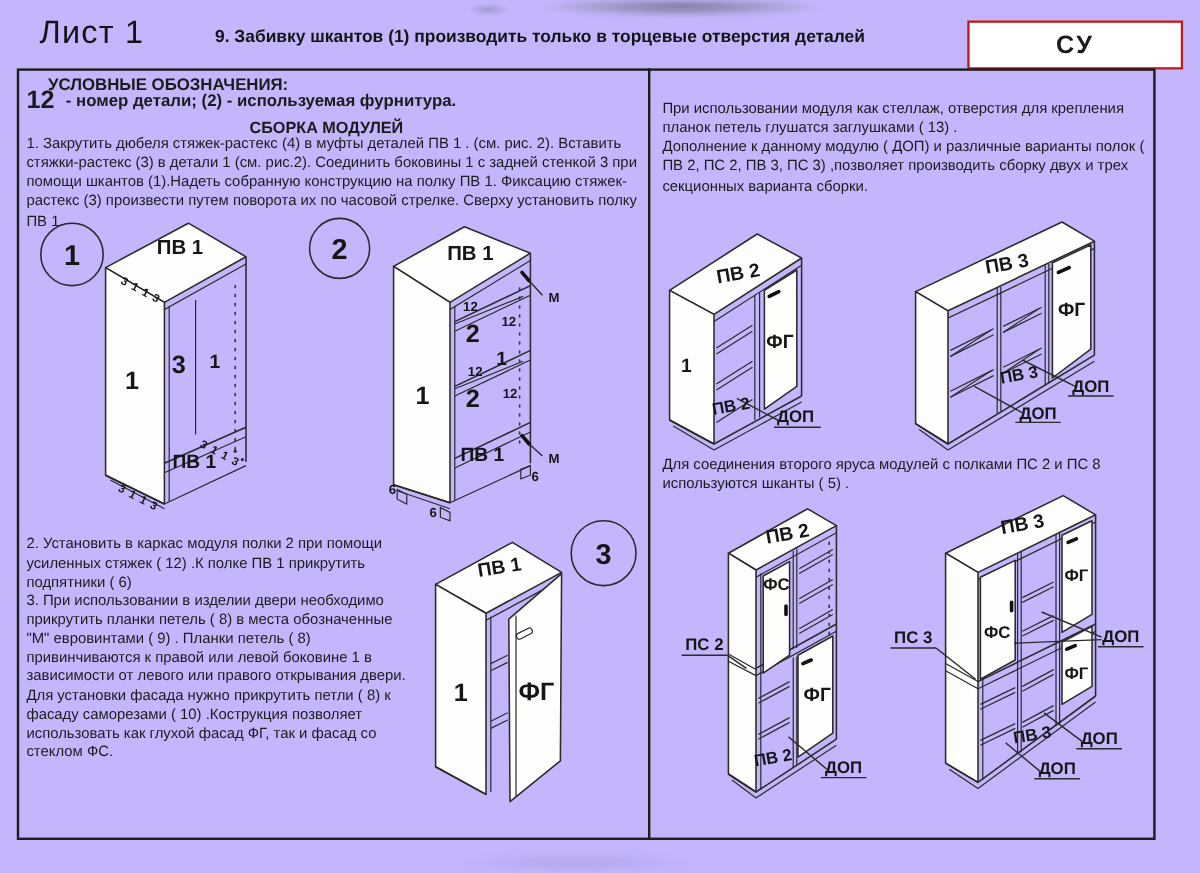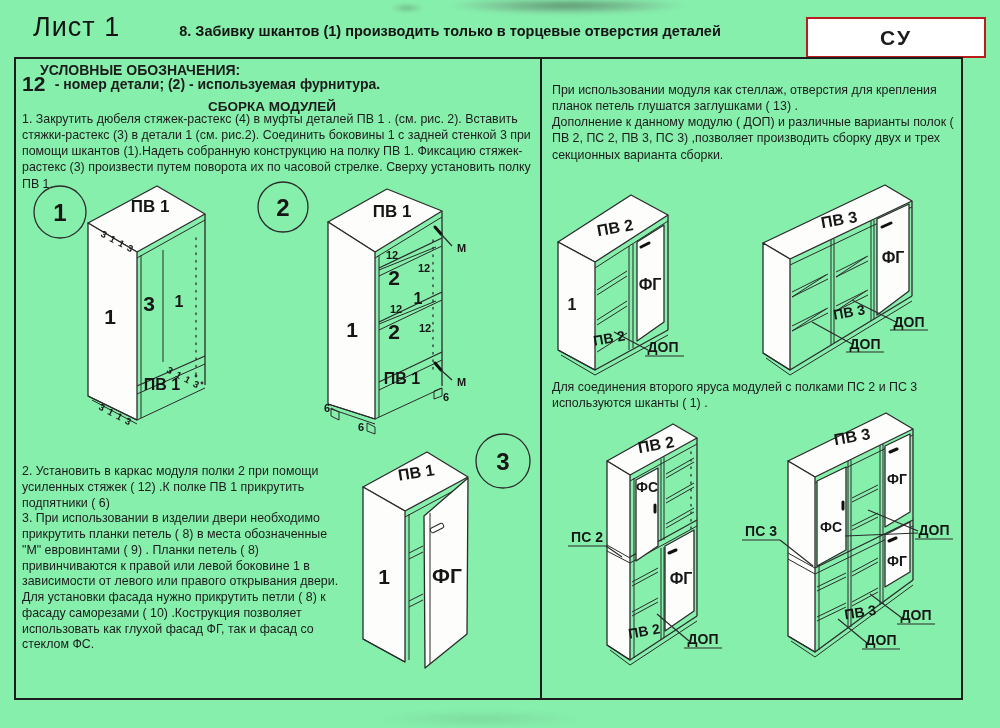--- a/index.html
+++ b/index.html
@@ -1,32 +1,32 @@
 <!DOCTYPE html>
 <html><head>
 <meta charset="utf-8">
 <style>
   html,body{margin:0;padding:0;background:#e8e8e8;}
-  .page{position:relative;width:1000px;height:728px;background:#86efac;overflow:hidden;
+  .page{position:relative;width:1000px;height:728px;background:#c4b5fd;overflow:hidden;
         font-family:"Liberation Sans",sans-serif;color:#1b1b1b;}
   .abs{position:absolute;}
   .txt{font-size:12.4px;line-height:1.30;color:#1c1c1c;}
   #sheet-label{left:33px;top:12px;font-size:27px;letter-spacing:1px;color:#141414;}
   #header-note{left:165px;top:23px;width:570px;text-align:center;font-weight:bold;font-size:14.5px;color:#141414;}
   #stamp-box{left:806px;top:17px;width:176px;height:37px;border:2px solid #b91c1c;background:#fff;
              display:flex;align-items:center;justify-content:center;font-size:21px;font-weight:bold;letter-spacing:2px;}
   #frame{left:14px;top:57px;width:945px;height:639px;border:2px solid #1d1d1d;}
   #divider{left:540px;top:57px;width:2px;height:643px;background:#1d1d1d;}
   #legend-title{left:40px;top:62px;font-size:14px;font-weight:bold;}
   #legend-row{left:22px;top:72px;white-space:nowrap;}
   #legend-row .num{font-size:21px;font-weight:bold;vertical-align:-2px;}
   #legend-row .rest{font-size:14px;font-weight:bold;margin-left:5px;}
   #assembly-title{left:22px;top:99px;width:500px;text-align:center;font-size:13.5px;font-weight:bold;}
   #step1{left:22px;top:111px;width:517px;}
-  #steps23{left:22px;top:464px;width:325px;line-height:1.27;}
+  #steps23{left:22px;top:446px;width:325px;line-height:1.27;}
   #right-paras{left:552px;top:82px;width:408px;}
   #right-paras p{margin:0;}
   #variants-title{left:552px;top:152px;width:400px;text-align:center;font-size:13.5px;font-weight:bold;}
   #right-para3{left:552px;top:379px;width:400px;}
   #fig-layer{left:0;top:0;width:1000px;height:728px;}
   svg text{font-family:"Liberation Sans",sans-serif;fill:#161616;}
   .ln{stroke:#2b2b2b;stroke-width:1.3;fill:none;stroke-linejoin:round;}
   .ln2{stroke:#2b2b2b;stroke-width:1;fill:none;}
   .face{fill:#fdfdfb;stroke:#2b2b2b;stroke-width:1.3;stroke-linejoin:round;}
   .dots{stroke:#3a3a3a;stroke-width:1.4;stroke-dasharray:1.5 6;stroke-linecap:round;fill:none;}
@@ -51,21 +51,21 @@
 </head>
 <body>
 
 <div class="page">
 
   <div class="abs smudge" id="smudge-top"></div>
   <div class="abs smudge" id="smudge-top2"></div>
   <div class="abs smudge" id="smudge-bottom"></div>
 
   <div class="abs" id="sheet-label">Лист 1</div>
-  <div class="abs" id="header-note">8. Забивку шкантов (1) производить только в торцевые отверстия деталей</div>
+  <div class="abs" id="header-note">9. Забивку шкантов (1) производить только в торцевые отверстия деталей</div>
   <div class="abs" id="stamp-box">
     <span>СУ</span>
   </div>
 
   <div class="abs" id="frame"></div>
   <div class="abs" id="divider"></div>
 
   <div class="abs" id="legend-title">УСЛОВНЫЕ ОБОЗНАЧЕНИЯ:</div>
   <div class="abs" id="legend-row">
     <span class="num">12</span>
@@ -75,21 +75,21 @@
   <div class="abs txt" id="step1">1. Закрутить дюбеля стяжек-растекс (4) в муфты деталей ПВ 1 . (см. рис. 2). Вставить стяжки-растекс (3) в детали 1 (см. рис.2). Соединить боковины 1 с задней стенкой 3 при помощи шкантов (1).Надеть собранную конструкцию на полку ПВ 1. Фиксацию стяжек-растекс (3) произвести путем поворота их по часовой стрелке. Сверху установить полку ПВ 1.</div>
   <div class="abs txt" id="steps23">
     <p style="margin:0">2. Установить в каркас модуля полки 2 при помощи усиленных стяжек  ( 12)  .К  полке ПВ 1 прикрутить подпятники  ( 6)</p>
     <p style="margin:0">3. При использовании в изделии двери необходимо прикрутить планки петель ( 8)   в места обозначенные "М" евровинтами  ( 9)  . Планки петель  ( 8)   привинчиваются к правой или левой боковине 1 в зависимости от левого или правого открывания двери. Для установки фасада нужно прикрутить петли  ( 8)   к фасаду саморезами ( 10)  .Кострукция позволяет использовать как глухой фасад ФГ, так и фасад со стеклом ФС.</p>
   </div>
 
   <div class="abs txt" id="right-paras">
     <p>При использовании модуля как стеллаж, отверстия для крепления планок петель глушатся заглушками  ( 13)  .</p>
     <p>Дополнение к данному модулю  ( ДОП)   и различные варианты полок ( ПВ 2, ПС 2, ПВ 3, ПС 3)   ,позволяет производить сборку  двух и трех секционных варианта сборки.</p>
   </div>
-  <div class="abs txt" id="right-para3">Для соединения второго яруса модулей с полками ПС 2 и ПС 3 используются шканты  ( 1)   .</div>
+  <div class="abs txt" id="right-para3">Для соединения второго яруса модулей с полками ПС 2 и ПС 8 используются шканты  ( 5)   .</div>
 
   <svg class="abs" id="fig-layer" width="1000" height="728" viewBox="0 0 1000 728">
 
     <g>
       <circle class="ln" cx="60" cy="212" r="26"></circle>
       <text class="t-circle" x="60" y="221" text-anchor="middle">1</text>
       <polygon class="face" points="88,223 157,186 205,214 137,252"></polygon>
       <polyline class="ln2" points="88,229 137,258 205,220"></polyline>
       <polygon class="face" points="88,223 137,252 137,420 88,396"></polygon>
       <line class="ln2" x1="141" y1="255" x2="141" y2="418"></line>

